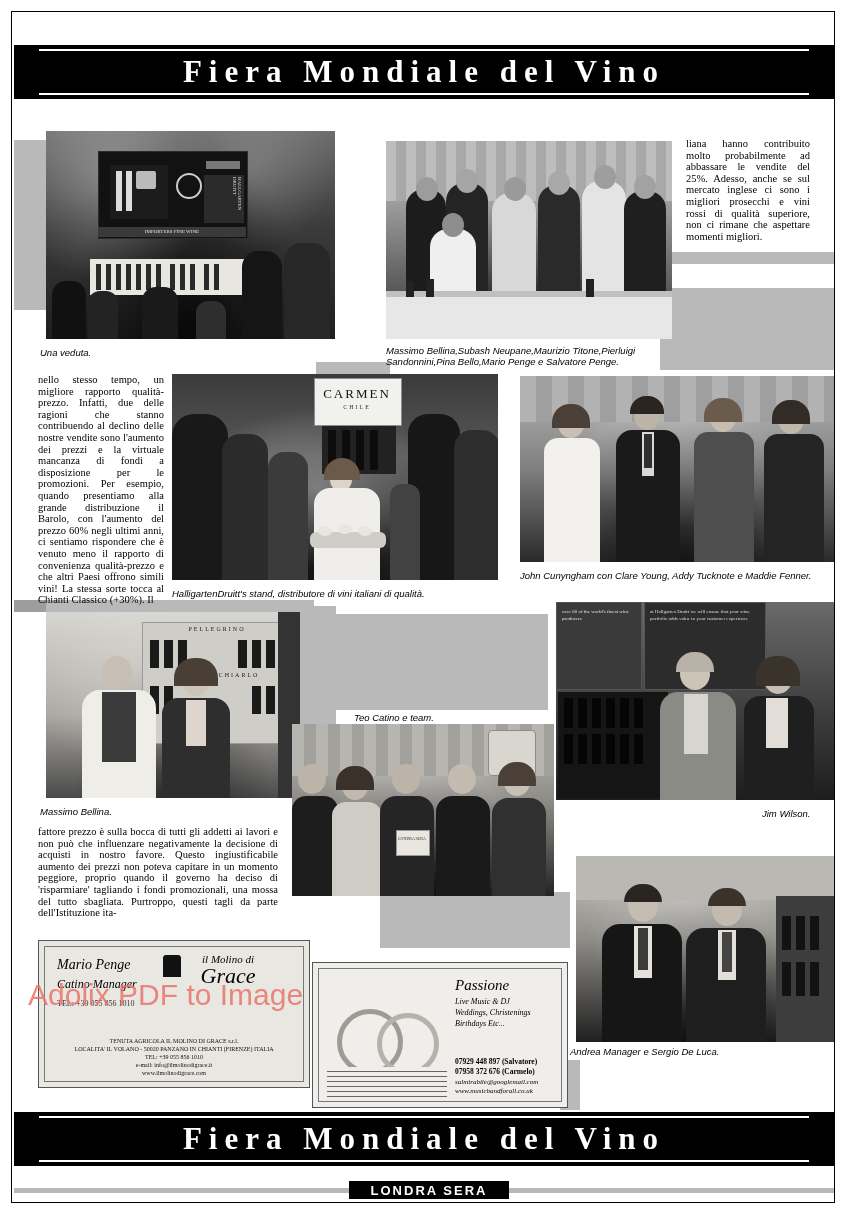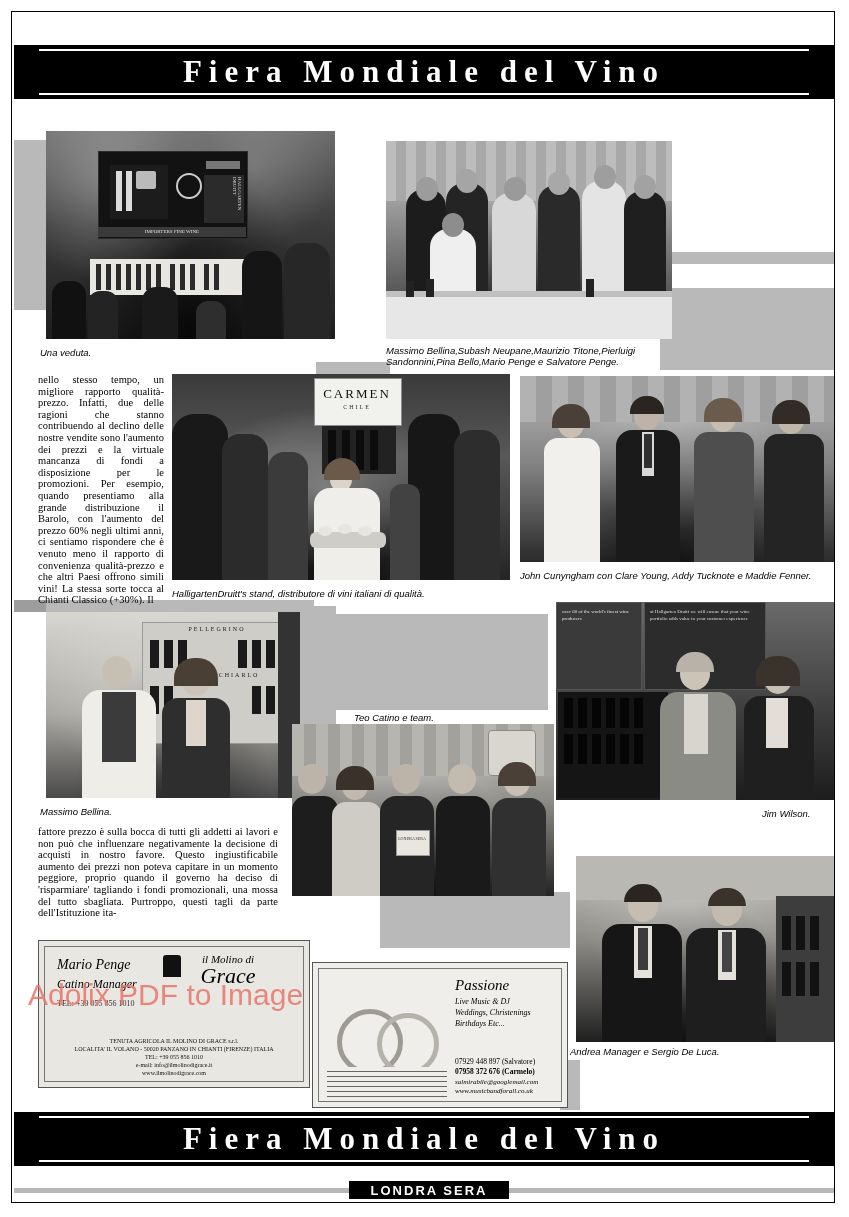--- a/index.html
+++ b/index.html
@@ -240,22 +240,23 @@
     <div style="position:absolute; left:56px; top:72px; width:22px; height:24px; background:#8d8d8d; border-radius:50%;"></div>
 
     <div style="position:absolute; left:0px; top:150px; width:286px; height:48px; background:#e7e7e7;"></div>
     <div style="position:absolute; left:0px; top:150px; width:286px; height:6px; background:#c0c0c0;"></div>
     <div style="position:absolute; left:20px; top:140px; width:8px; height:16px; background:#222;"></div>
     <div style="position:absolute; left:40px; top:138px; width:8px; height:18px; background:#222;"></div>
     <div style="position:absolute; left:200px; top:138px; width:8px; height:18px; background:#222;"></div>
   </div>
   <div class="caption" style="left:386px; top:345px; width:290px;">Massimo Bellina,Subash Neupane,Maurizio Titone,Pierluigi Sandonnini,Pina Bello,Mario Penge e Salvatore Penge.</div>
 
-
-  <div class="photo" style="left:172px; top:374px; width:326px; height:206px;padding-left:12px;">
+  <div class="bodytext" style="left:686px; top:138px; width:124px;">liana hanno contribuito molto probabilmente ad abbassare le vendite del 25%. Adesso, anche se sul mercato inglese ci sono i migliori prosecchi e vini rossi di qualità superiore, non ci rimane che aspettare momenti migliori.</div>
+
+  <div class="photo" style="left:172px; top:374px; width:326px; height:206px;">
     <div class="ph-inner" style="background:linear-gradient(180deg,#3a3a3a 0%,#585858 40%,#242424 100%);"></div>
     <div class="ph-inner" style="background:
        radial-gradient(ellipse at 45% 55%, rgba(255,255,255,0.35), rgba(0,0,0,0) 50%),
        radial-gradient(ellipse at 50% 100%, rgba(0,0,0,0.6), rgba(0,0,0,0) 55%);"></div>
 
     <div style="position:absolute; left:142px; top:4px; width:86px; height:46px; background:#f1f1ee; border:1px solid #8d8d8d;"></div>
     <div style="position:absolute; left:142px; top:12px; width:86px; height:18px; color:#111; font-family:'Liberation Serif',serif; font-size:13px; text-align:center; letter-spacing:2px;">CARMEN</div>
     <div style="position:absolute; left:142px; top:30px; width:86px; height:10px; color:#333; font-size:6px; text-align:center; letter-spacing:2px;">CHILE</div>
 
     <div style="position:absolute; left:150px; top:52px; width:74px; height:48px; background:#222;"></div>
@@ -460,21 +461,21 @@
     <div class="card-inner"></div>
 
     <div style="position:absolute; left:24px; top:46px; width:56px; height:56px; border:5px solid #9e9b94; border-radius:50%;"></div>
     <div style="position:absolute; left:64px; top:50px; width:52px; height:52px; border:5px solid #b5b2ab; border-radius:50%;"></div>
     <div style="position:absolute; left:14px; top:104px; width:120px; height:30px; background:repeating-linear-gradient(0deg,#666 0 1px,#f0eeea 1px 5px);"></div>
 
     <div style="position:absolute; left:142px; top:14px; font-size:15px; font-style:italic;">Passione</div>
     <div style="position:absolute; left:142px; top:34px; font-size:8px; font-style:italic;">Live Music &amp; DJ</div>
     <div style="position:absolute; left:142px; top:45px; font-size:8px; font-style:italic;">Weddings, Christenings</div>
     <div style="position:absolute; left:142px; top:56px; font-size:8px; font-style:italic;">Birthdays Etc...</div>
-    <div style="position:absolute; left:142px; top:94px; font-size:7.5px; font-weight:normal;">07929 448 897 (Salvatore)</div>
+    <div style="position:absolute; left:142px; top:94px; font-size:7.5px; font-weight:bold;">07929 448 897 (Salvatore)</div>
     <div style="position:absolute; left:142px; top:104px; font-size:7.5px; font-weight:bold;">07958 372 676 (Carmelo)</div>
     <div style="position:absolute; left:142px; top:115px; font-size:7px; font-style:italic;">salmirabile@googlemail.com</div>
     <div style="position:absolute; left:142px; top:124px; font-size:7px; font-style:italic;">www.musicbandforall.co.uk</div>
   </div>
 
   <div class="wm">Adolix PDF to Image</div>
 
   <div class="masthead" id="masthead-bottom">
     <div class="inner">Fiera Mondiale del Vino</div>
   </div>

